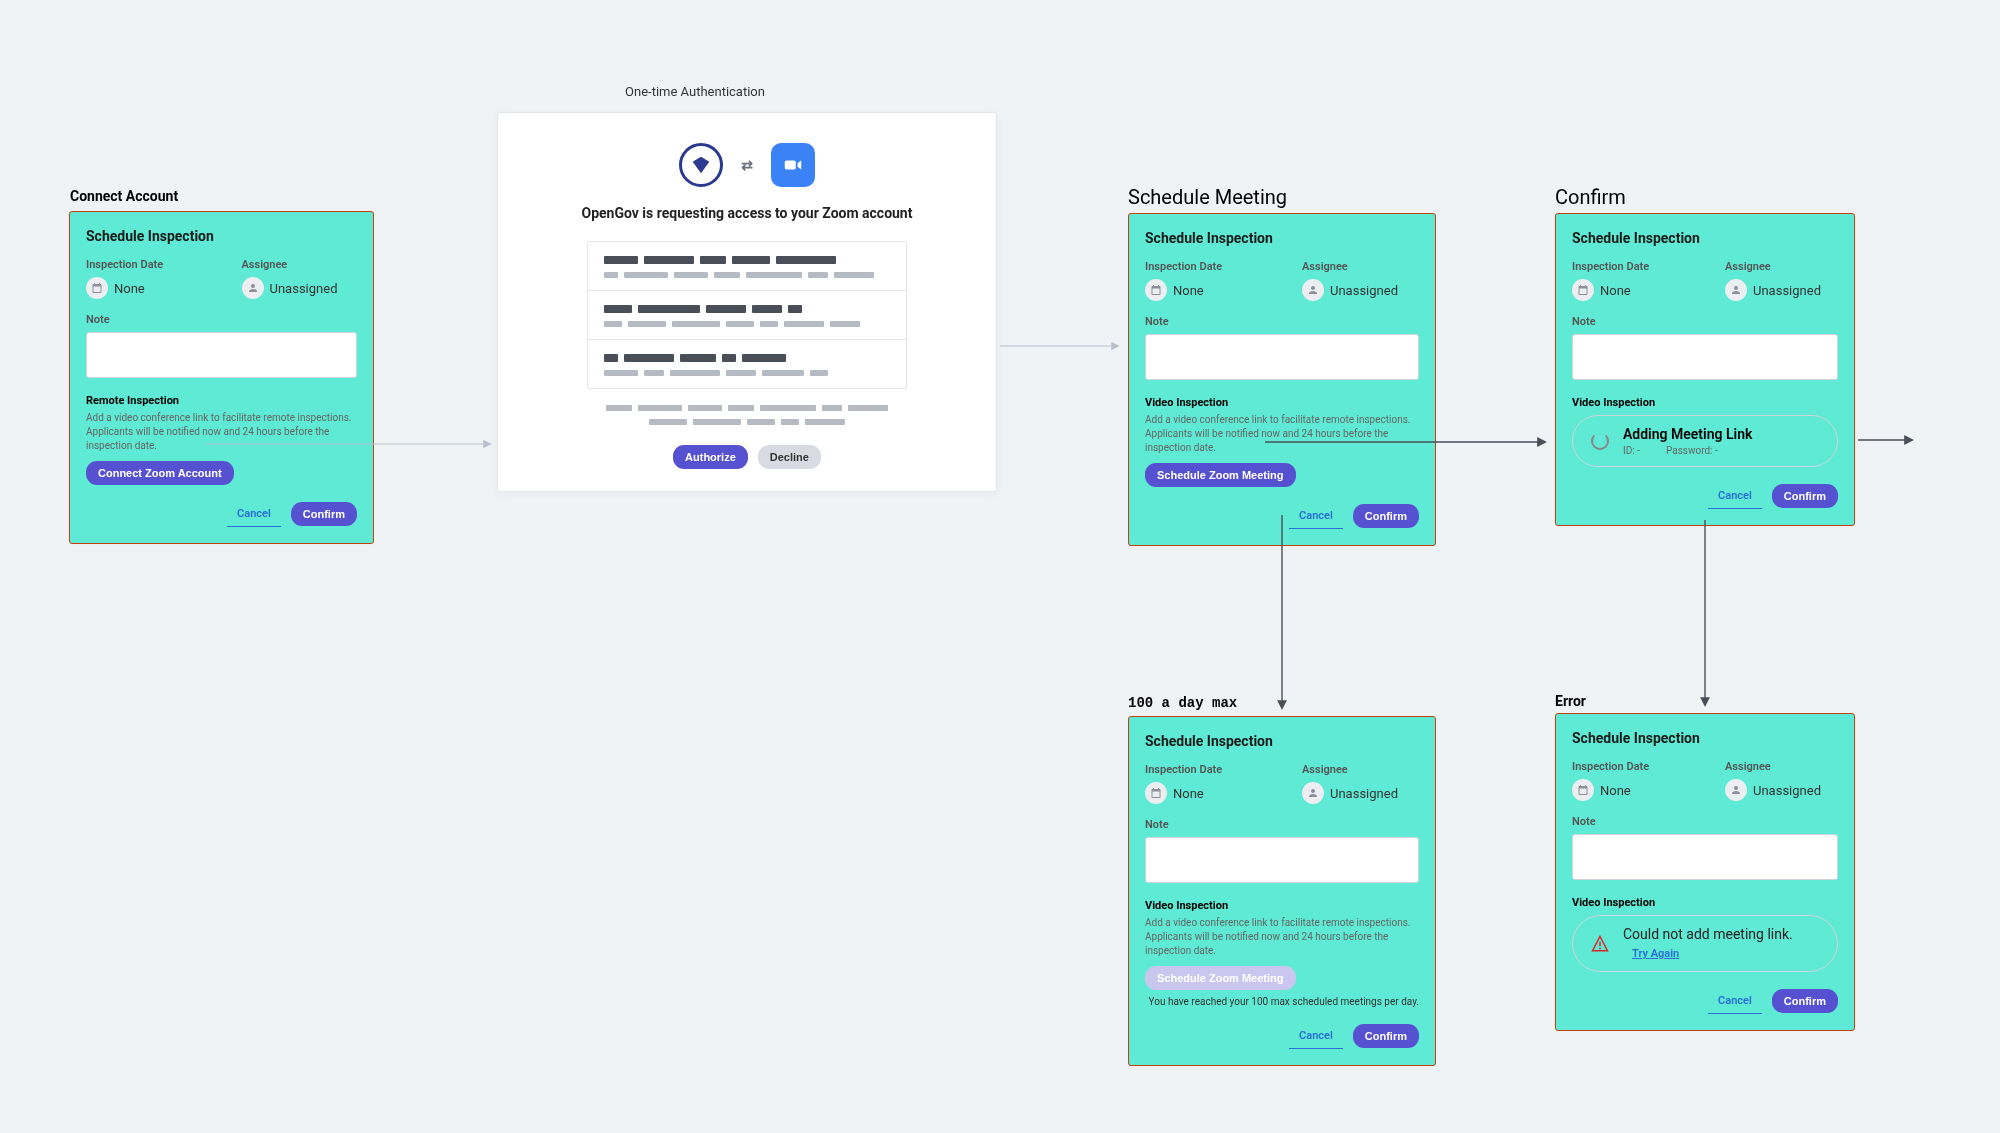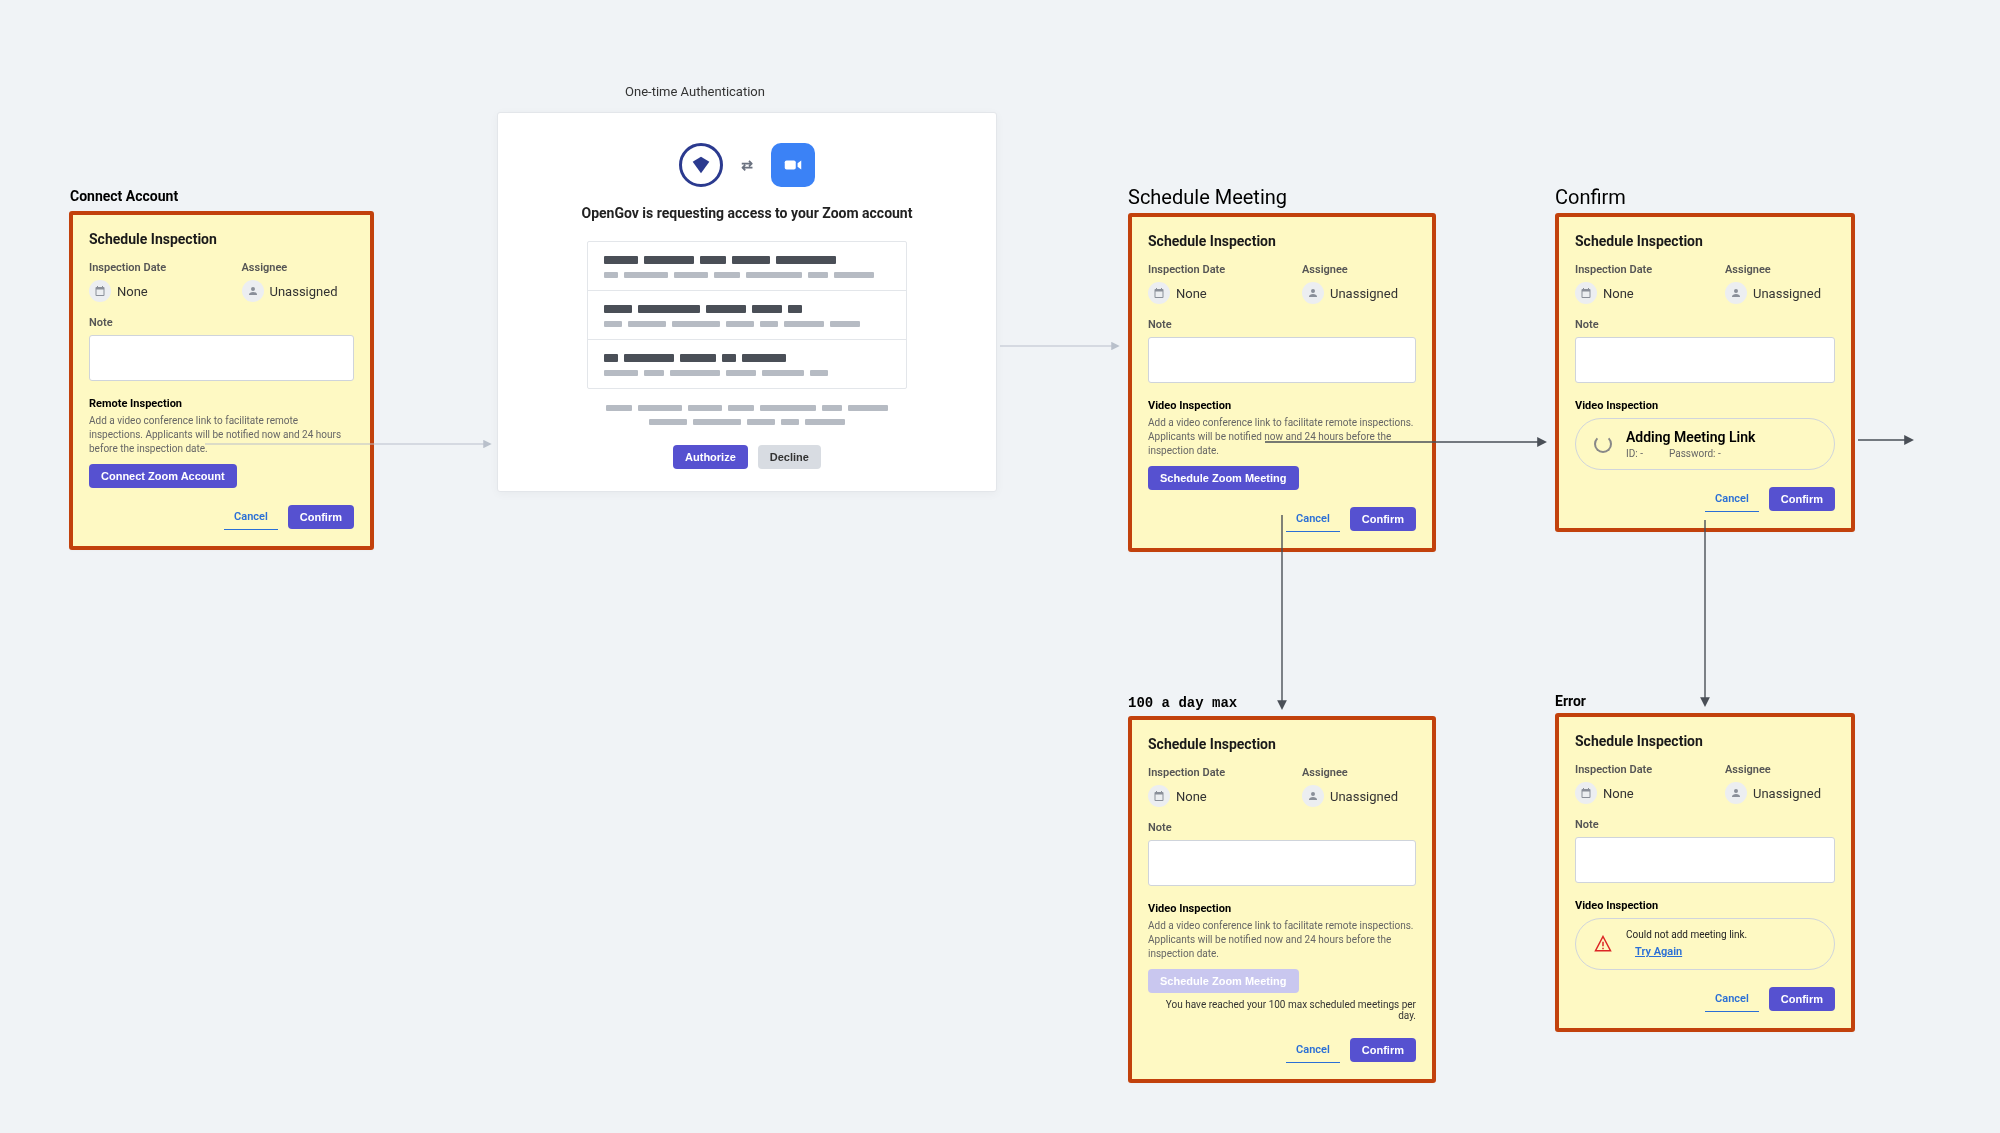--- a/index.html
+++ b/index.html
@@ -5,22 +5,22 @@
   * { box-sizing: border-box; margin: 0; padding: 0; }
   body {
     font-family: -apple-system, BlinkMacSystemFont, "Segoe UI", Roboto, "Helvetica Neue", Arial, sans-serif;
     background: #f0f3f6;
     width: 2000px;
     height: 1133px;
     position: relative;
     overflow: hidden;
   }
   .card {
-    background: #fef9c3;
-    border: 4px solid #c2410c;
+    background: #5eead4;
+    border: 1px solid #c2410c;
     border-radius: 3px;
     padding: 16px;
     position: absolute;
     box-shadow: 0 1px 2px rgba(0,0,0,0.02);
   }
   .card-header {
     font-size: 14px;
     font-weight: 700;
     color: #1a1a1a;
     margin-bottom: 14px;
@@ -74,21 +74,21 @@
     font-size: 10px;
     color: #666;
     line-height: 1.4;
     margin-bottom: 8px;
   }
   .btn {
     display: inline-flex;
     align-items: center;
     justify-content: center;
     padding: 6px 12px;
-    border-radius: 4px;
+    border-radius: 11px;
     font-size: 11px;
     font-weight: 600;
     border: none;
     cursor: pointer;
   }
   .btn-primary {
     background: #5651d0;
     color: #fff;
   }
   .btn-primary-flat {
@@ -167,21 +167,21 @@
     width:18px; height:18px; border:2px solid #888; border-top-color:transparent; border-radius:50%;
     animation: none;
   }
   .status-pill .meta { font-size:10px; color:#666; display:flex; gap:26px; margin-top:3px;}
   .status-pill .title { font-size:14px; font-weight:600;}
   .warn-icon {
     width:18px;height:18px;
   }
   .warn-icon svg { fill:#dc2626; width:18px;height:18px;}
   .link-blue { color:#2a6fd6; font-size:11px; font-weight:600; text-decoration: underline; cursor:pointer;margin-left:9px;}
-  .warn-text { font-size:10px; color:#222;}
+  .warn-text { font-size:14px; color:#222;}
 
   
   svg.arrows { position:absolute; top:0; left:0; width:2000px; height:1133px; pointer-events:none; }
 
   .section-label { position:absolute; font-size:14px; font-weight:700;}
   .section-label-lg { position:absolute; font-size:20px; font-weight:400;}
   .auth-title-center { position:absolute; font-size:13px; color:#333; font-weight:400; width:400px; text-align:center;}
 </style>
 </head>
 <body>

